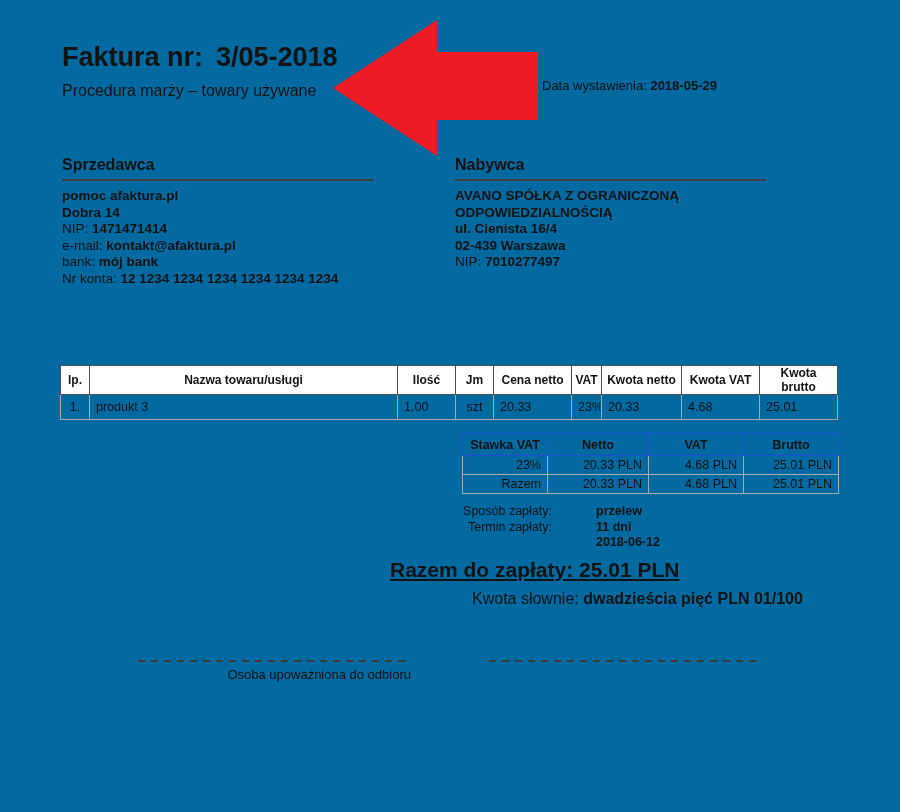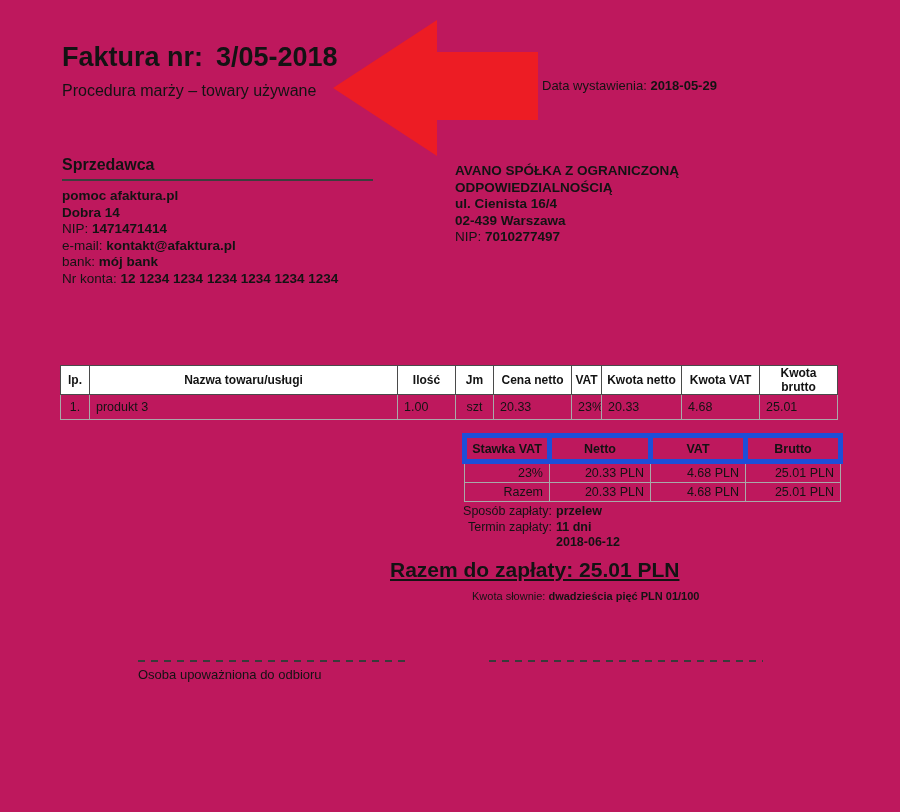--- a/index.html
+++ b/index.html
@@ -1,17 +1,17 @@
 <!DOCTYPE html>
 <html><head>
 <meta charset="utf-8">
 <style>
   html,body { margin:0; padding:0; background:#fff; }
   .page {
-    position:relative; width:900px; height:812px; background:#be185d;
+    position:relative; width:900px; height:812px; background:#0369a1;
     font-family:"Liberation Sans", sans-serif; color:#131313; overflow:hidden;
   }
   
   .title-wrap { position:absolute; left:62px; top:42px; }
   .title-wrap h1 { margin:0; font-size:27px; font-weight:bold; white-space:nowrap; }
   .title-num { margin-left:13px; }
   .subtitle { margin-top:9px; font-size:16px; }
   
   .arrow { position:absolute; left:332px; top:18px; }
   
@@ -29,35 +29,35 @@
   .b { font-weight:bold; }
   
   table { border-collapse:collapse; table-layout:fixed; }
   .items { position:absolute; left:60px; top:365px; width:777px; font-size:12.5px; }
   .items th { border:1px solid #4a4a4a; font-size:12px; height:28px; text-align:center;
               padding:0 2px; font-weight:bold; background:#fff; overflow:hidden;margin-left:20px; }
   .items td { border:1px solid #a9a9a9; height:24px; padding:0 6px; overflow:hidden; }
   .al { text-align:left; } .ar { } .ac { text-align:center; }
   
   .vat { position:absolute; left:462px; top:433px; width:376px; font-size:12.5px; }
-  .vat th { border:5px solid #1d4ed8; height:19px; font-weight:bold; text-align:center; }
+  .vat th { border:1px solid #1d4ed8; height:19px; font-weight:bold; text-align:center; }
   .vat td { border:1px solid #a9a9a9; height:18px; text-align:right; padding:0 6px; }
   
   .payment { position:absolute; left:380px; top:504px; display:grid;
              grid-template-columns:172px auto; column-gap:4px;
              font-size:12.5px; line-height:15.5px; }
   .payment .lab { text-align:right; }
-  .payment .val { font-weight:bold; text-align:left; }
+  .payment .val { font-weight:bold; text-align:left;margin-left:40px; }
   
   .total { position:absolute; left:390px; top:558px; font-size:21px; font-weight:bold;
            text-decoration:underline; white-space:nowrap; }
-  .words { position:absolute; left:472px; top:590px; font-size:11px; white-space:nowrap; }
+  .words { position:absolute; left:472px; top:590px; font-size:16px; white-space:nowrap; }
   .words b { font-weight:bold; }
   
-  .sig { position:absolute; top:660px; text-align:left; font-size:13px; }
+  .sig { position:absolute; top:660px; text-align:right; font-size:13px; }
   .sig-left  { left:138px; width:273px; }
   .sig-right { left:489px; width:274px; }
   .sig .line { height:2px;
     background:repeating-linear-gradient(90deg,#3a3a3a 0 7px,transparent 7px 13px); }
   .sig .cap { margin-top:5px; }
 </style>
 </head>
 <body>
 
 <div class="page">
@@ -82,20 +82,21 @@
       <div class="row b">pomoc afaktura.pl</div>
       <div class="row b">Dobra 14</div>
       <div class="row"><span>NIP:</span> <b>1471471414</b></div>
       <div class="row"><span>e-mail:</span> <b>kontakt@afaktura.pl</b></div>
       <div class="row"><span>bank:</span> <b>mój bank</b></div>
       <div class="row"><span>Nr konta:</span> <b>12 1234 1234 1234 1234 1234 1234</b></div>
     </div>
   </div>
 
   <div class="party buyer">
+    <h2>Nabywca</h2>
     <div class="addr">
       <div class="wrap b">AVANO SPÓŁKA Z OGRANICZONĄ ODPOWIEDZIALNOŚCIĄ</div>
       <div class="row b">ul. Cienista 16/4</div>
       <div class="row b">02-439 Warszawa</div>
       <div class="row"><span>NIP:</span> <b>7010277497</b></div>
     </div>
   </div>
 
   <table class="items">
     <colgroup>

